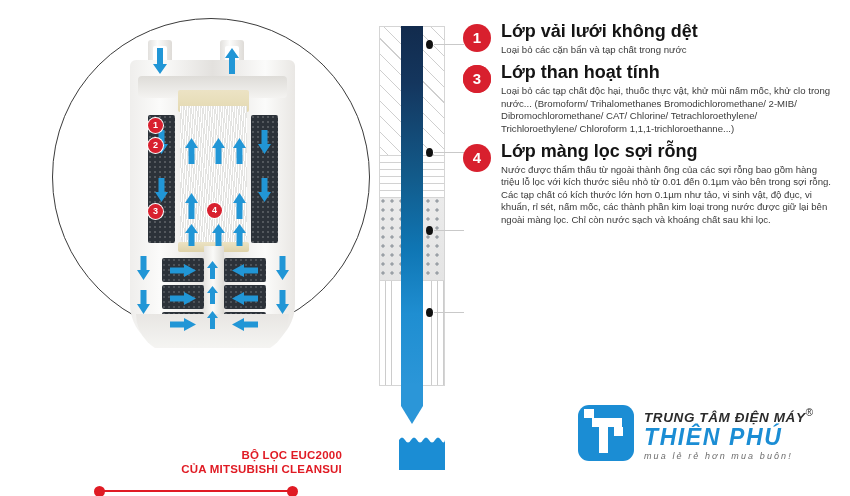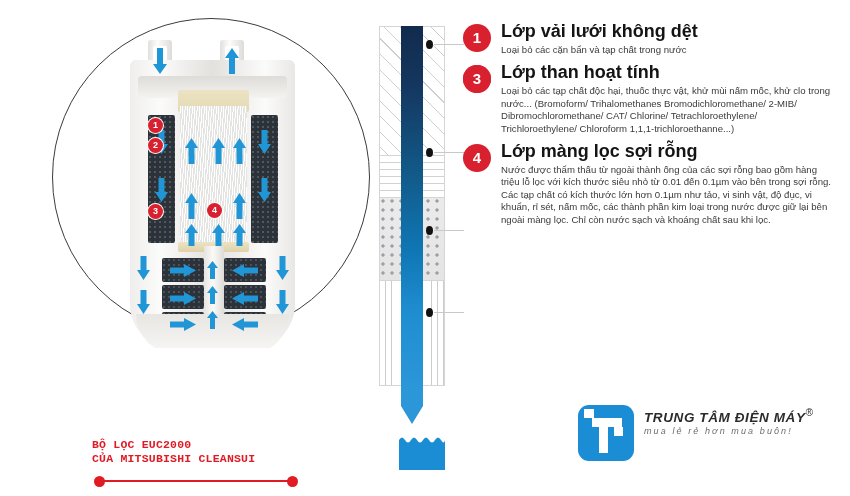--- a/index.html
+++ b/index.html
@@ -90,21 +90,21 @@
 
   
   .marker{
     position:absolute;width:15px;height:15px;border-radius:50%;
     background:#d8202e;color:#ffffff;font-size:9px;font-weight:bold;
     line-height:15px;text-align:center;
     box-shadow:0 0 0 1px #ffffff;
   }
 
   
-  #caption{position:absolute;left:40px;top:420px;width:250px;text-align:left;font-family:Liberation Mono, monospace;}
+  #caption{position:absolute;left:40px;top:430px;width:250px;text-align:right;}
   .cap-line{color:#e01b24;font-weight:bold;font-size:11.5px;letter-spacing:.2px;line-height:14px;}
   #cap-rule{position:relative;margin-top:9px;height:12px;}
   #cap-rule .bar{position:absolute;left:9px;top:5px;width:190px;height:2px;background:#e01b24;}
   #cap-rule .dot{position:absolute;top:1px;width:11px;height:11px;border-radius:50%;background:#e01b24;}
   #cap-rule .dot.l{left:2px;}
   #cap-rule .dot.r{left:195px;}
 
   
   #xsec{position:absolute;left:379px;top:26px;width:66px;height:386px;}
   .layer{position:absolute;left:0;width:66px;box-sizing:border-box;}
@@ -432,17 +432,18 @@
         <rect x="6" y="4" width="10" height="9" fill="#ffffff"></rect>
         <path d="M14 13h30v9H30v26h-9V22H14z" fill="#ffffff"></path>
         <path d="M36 22h9v13h-9z" fill="#ffffff"></path>
         <path d="M30 31h15v9H30z" fill="#1b8dd4"></path>
       </svg>
     </div>
     <div id="logo-text">
       <div id="logo-l1">
         <span>TRUNG TÂM ĐIỆN MÁY</span><span class="reg">®</span>
       </div>
+      <div id="logo-l2">THIÊN PHÚ</div>
       <div id="logo-l3">mua lẻ rẻ hơn mua buôn!</div>
     </div>
   </div>
 
 </div>
 
 </body></html>

